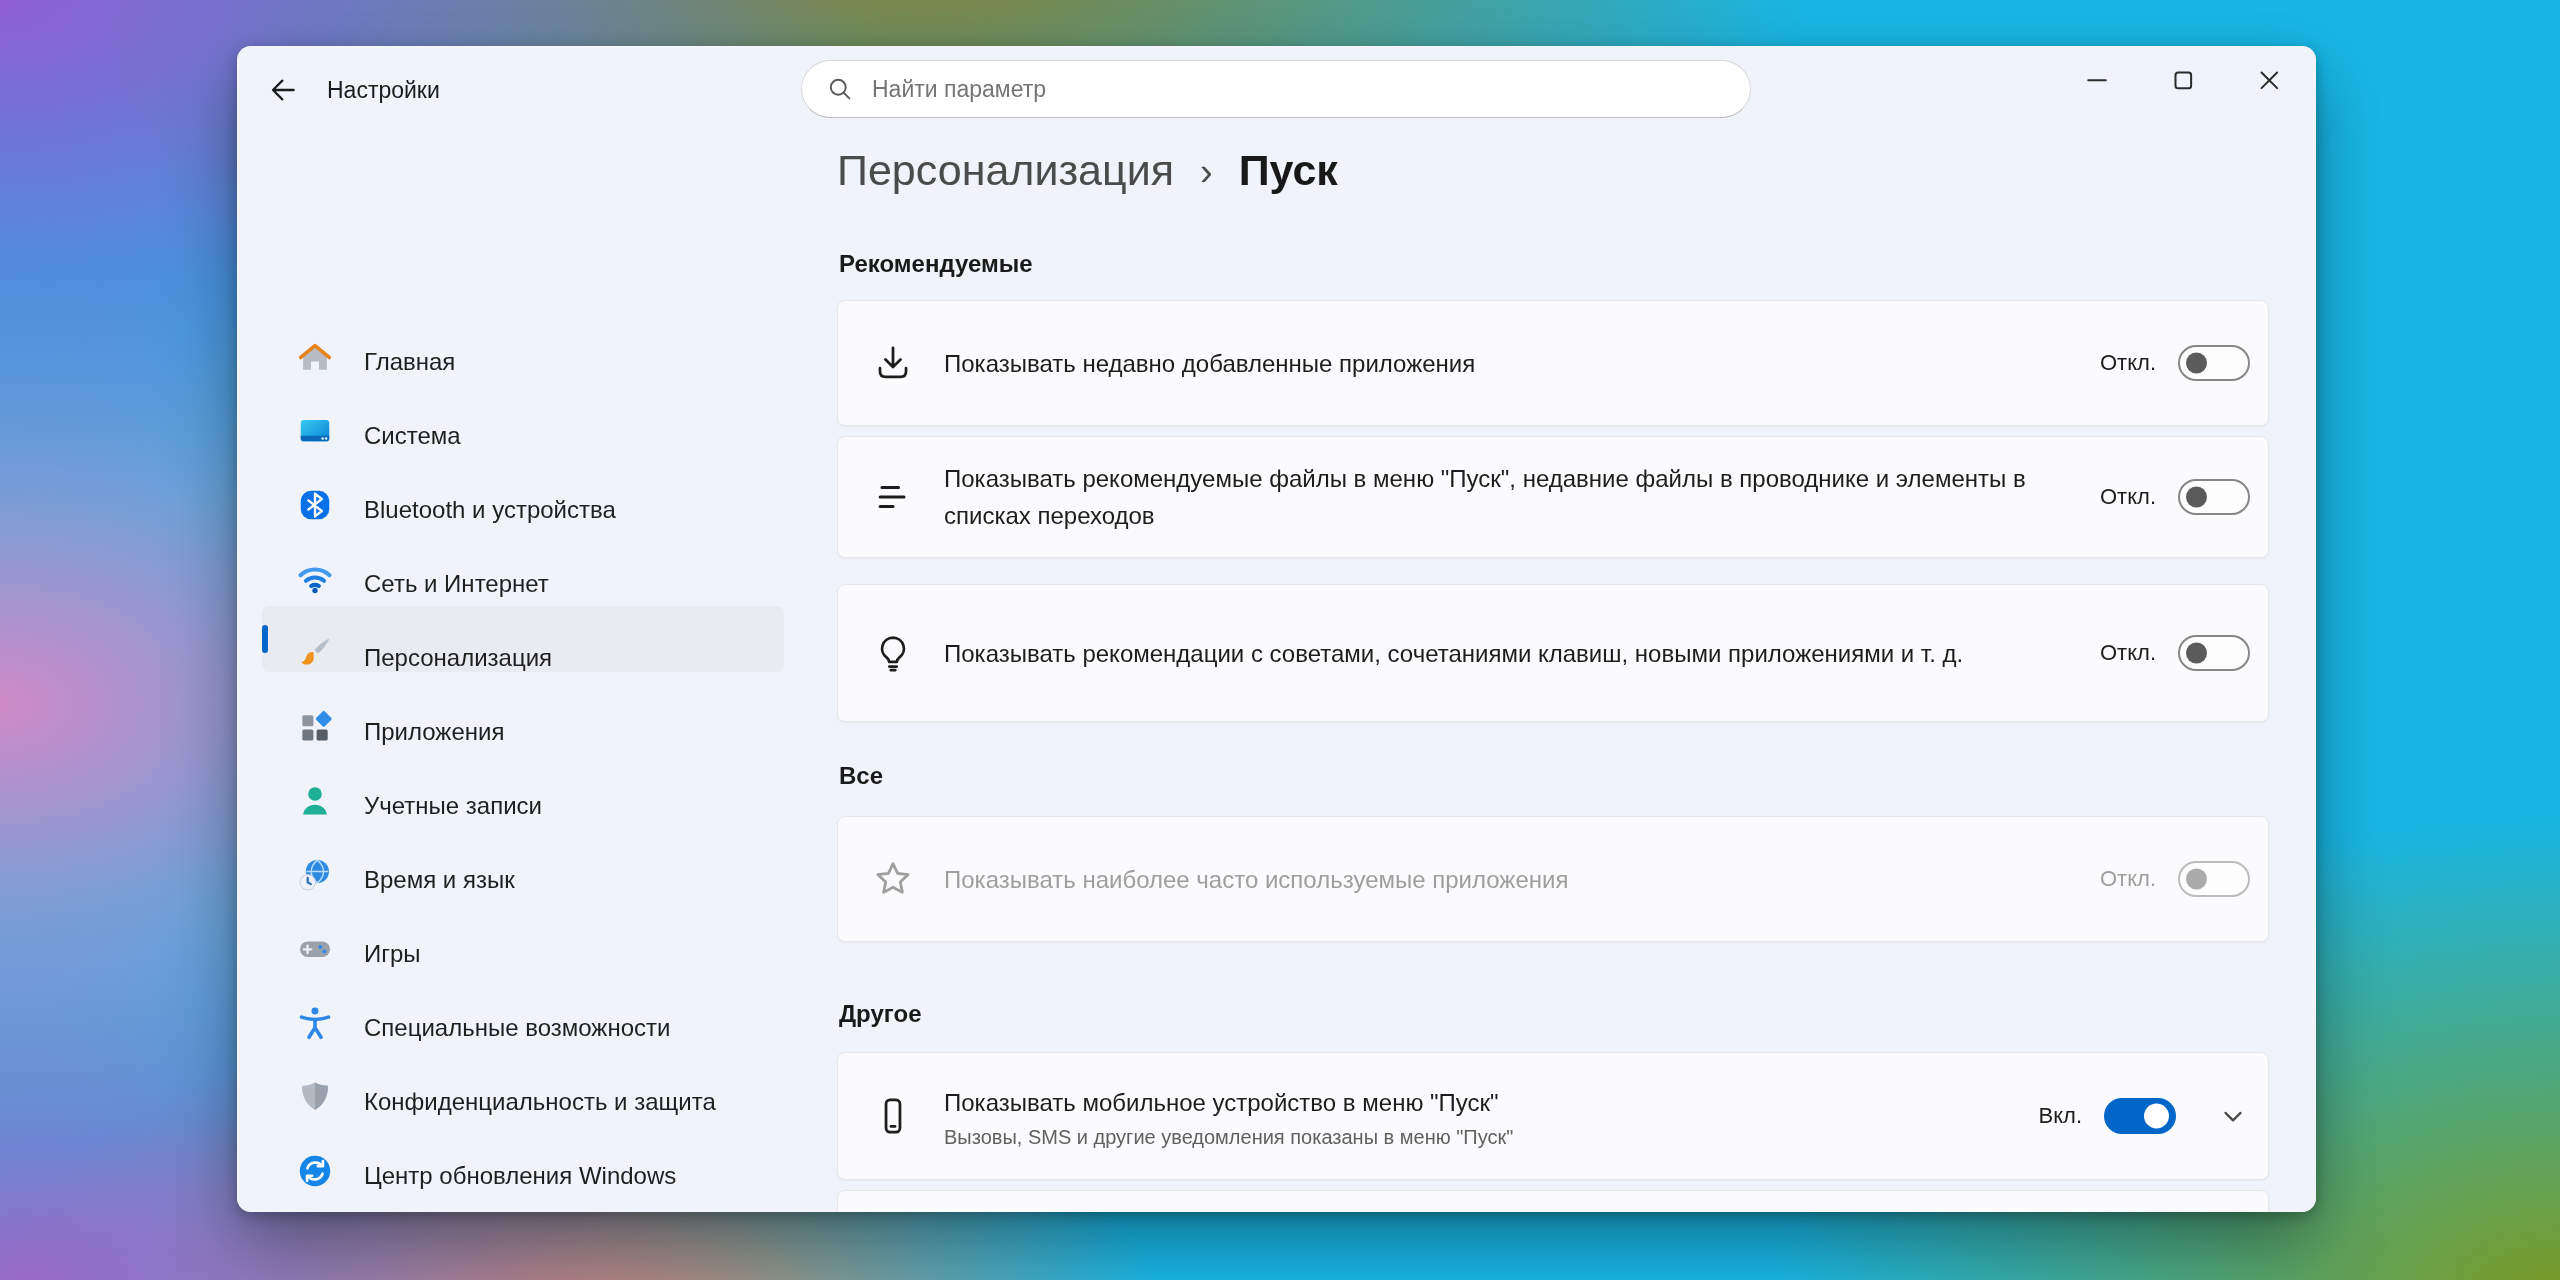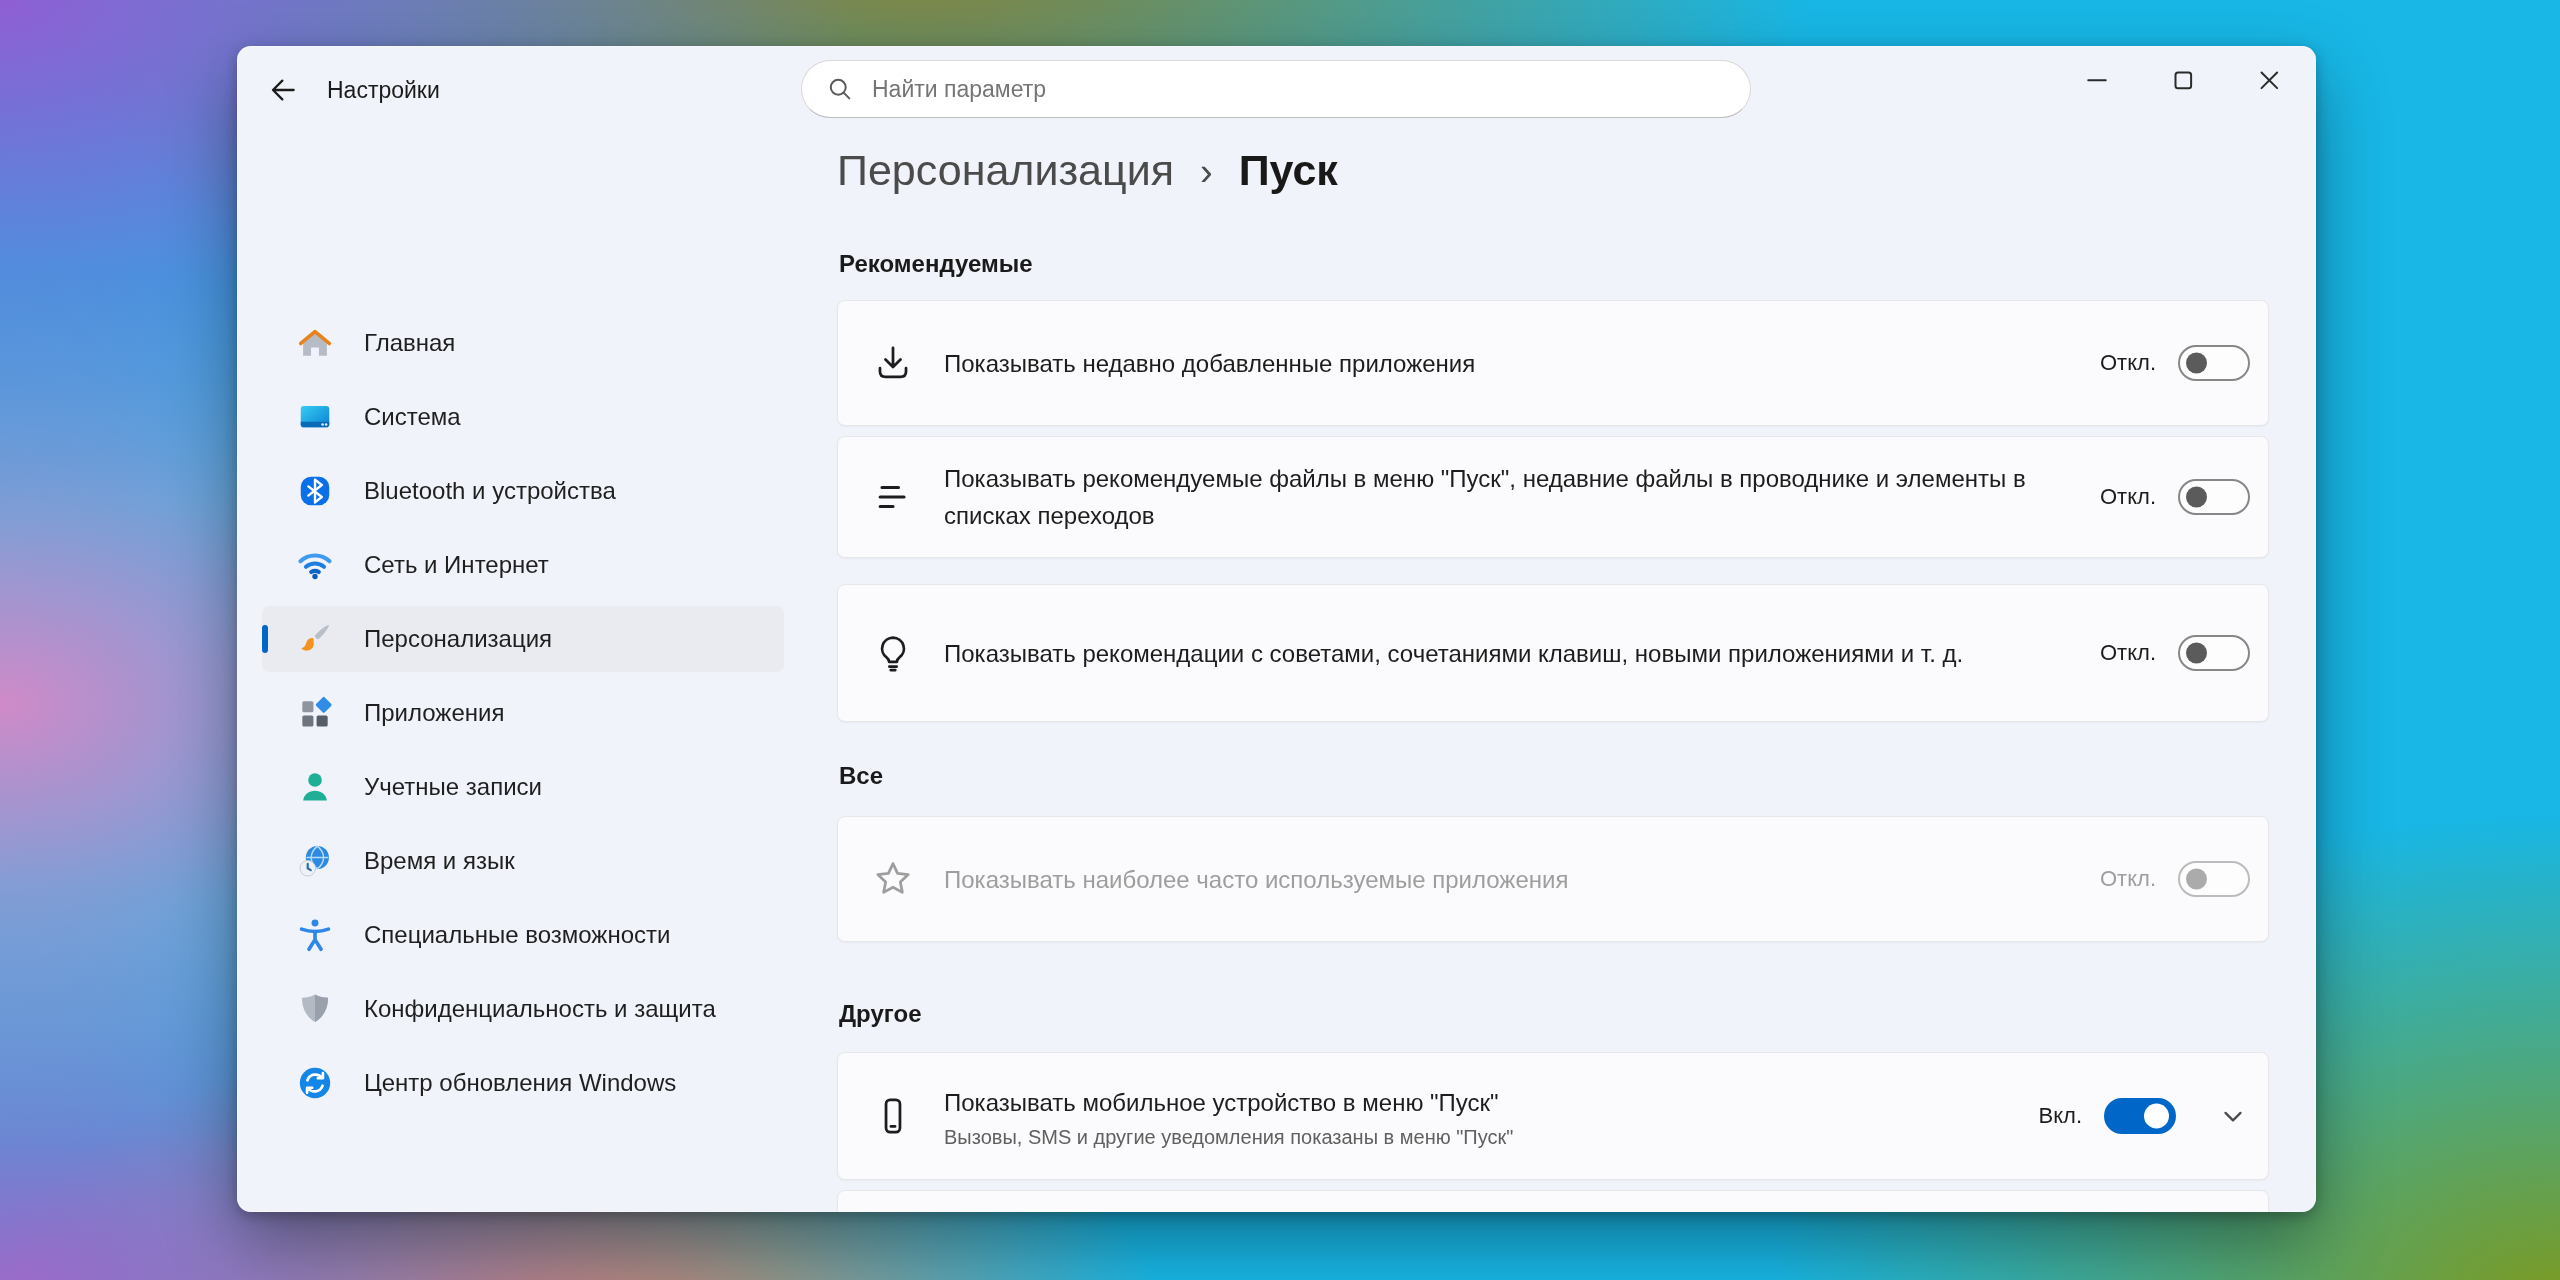--- a/index.html
+++ b/index.html
@@ -41,21 +41,21 @@
   .user-chip { position:absolute; left:28px; top:94px; height:122px; display:flex; align-items:center; gap:20px; cursor:pointer; }
   .avatar { width:122px; height:122px; border-radius:50%; background:#e45c42; position:relative; flex:none; }
   .avatar-face { position:absolute; left:50%; top:50%; transform:translate(-50%,-50%);
     width:78px; height:38px; background:#f8eed8; border:3px solid #332b26; border-radius:19px;
     display:flex; align-items:center; justify-content:center; gap:6px; }
   .avatar-eye { width:25px; height:19px; background:#f8eed8; border:3px solid #332b26; border-radius:10px; position:relative; }
   .avatar-eye::after { content:""; position:absolute; right:1px; top:1px; width:11px; height:11px; border-radius:50%; background:#1d1d1d; }
   .user-name { font-size:25px; font-weight:700; color:#191919; }
   .nav { position:absolute; left:25px; top:264px; width:522px; }
   .nav-item { position:relative; height:66px; margin-bottom:8px; border-radius:7px;
-    display:flex; align-items:center; gap:30px; padding-left:34px; cursor:pointer; }
+    display:flex; align-items:flex-end; gap:30px; padding-left:34px; cursor:pointer; }
   .nav-item.selected { background:#e9ebf0; }
   .sel-bar { position:absolute; left:0; top:50%; transform:translateY(-50%);
     width:6px; height:28px; border-radius:3px; background:#0067c8; }
   .nav-icon { width:38px; height:38px; flex:none; }
   .nav-label { font-size:24px; color:#1f1f1f; white-space:nowrap; }
   
   .content { position:absolute; left:600px; top:0; width:1432px; height:100%; }
   .breadcrumb { position:absolute; left:0; top:100px; display:flex; align-items:center; gap:26px; }
   .bc-parent { font-size:43px; color:#4b4b4b; cursor:pointer; }
   .bc-sep { font-size:38px; color:#4b4b4b; padding-top:4px; }
@@ -186,20 +186,29 @@
       <svg class="nav-icon" viewBox="0 0 24 24">
           <circle cx="13.5" cy="9.8" r="7.3" fill="#2e8ae0"></circle>
           <path d="M6.6 9.8h13.8M13.5 2.6c-2.4 2-3.9 4.4-3.9 7.2s1.5 5.2 3.9 7.2c2.4-2 3.9-4.4 3.9-7.2s-1.5-5.2-3.9-7.2z" fill="none" stroke="#b8dcfa" stroke-width=".9"></path>
           <circle cx="7.4" cy="16.6" r="4.9" fill="#eef2f8" stroke="#c3cad6" stroke-width=".6"></circle>
           <path d="M7.4 13.8v2.8l1.9 1.2" fill="none" stroke="#2b6db0" stroke-width="1.4" stroke-linecap="round"></path>
         </svg>
       <span class="nav-label">Время и язык</span>
     </div>
     <div class="nav-item">
       <svg class="nav-icon" viewBox="0 0 24 24">
+          <rect x="2.5" y="7.3" width="19" height="9.8" rx="4.9" fill="#9aa1ab"></rect>
+          <path d="M7.3 9.9v4.6M5 12.2h4.6" stroke="#eef1f5" stroke-width="1.5" stroke-linecap="round"></path>
+          <circle cx="15.4" cy="10.7" r="1.2" fill="#2e86e8"></circle>
+          <circle cx="17.9" cy="13.5" r="1.2" fill="#2e86e8"></circle>
+        </svg>
+      <span class="nav-label">Игры</span>
+    </div>
+    <div class="nav-item">
+      <svg class="nav-icon" viewBox="0 0 24 24">
           <circle cx="12" cy="4.4" r="2.2" fill="#2e86e8"></circle>
           <path d="M3.5 8.3c2.8 1 5.6 1.5 8.5 1.5s5.7-.5 8.5-1.5" fill="none" stroke="#2e86e8" stroke-width="2.3" stroke-linecap="round"></path>
           <path d="M12 9.8v5.1m0 0L8.2 21m3.8-6.1L15.8 21" fill="none" stroke="#2e86e8" stroke-width="2.3" stroke-linecap="round"></path>
         </svg>
       <span class="nav-label">Специальные возможности</span>
     </div>
     <div class="nav-item">
       <svg class="nav-icon" viewBox="0 0 24 24">
           <path d="M12 2.8c2.6 1.4 5.3 2.1 8.2 2.1 0 6.8-2.6 11.9-8.2 15.3C6.4 16.8 3.8 11.7 3.8 4.9c2.9 0 5.6-.7 8.2-2.1z" fill="#b4bac4"></path>
           <path d="M12 2.8c2.6 1.4 5.3 2.1 8.2 2.1 0 6.8-2.6 11.9-8.2 15.3z" fill="#9aa1ad"></path>

